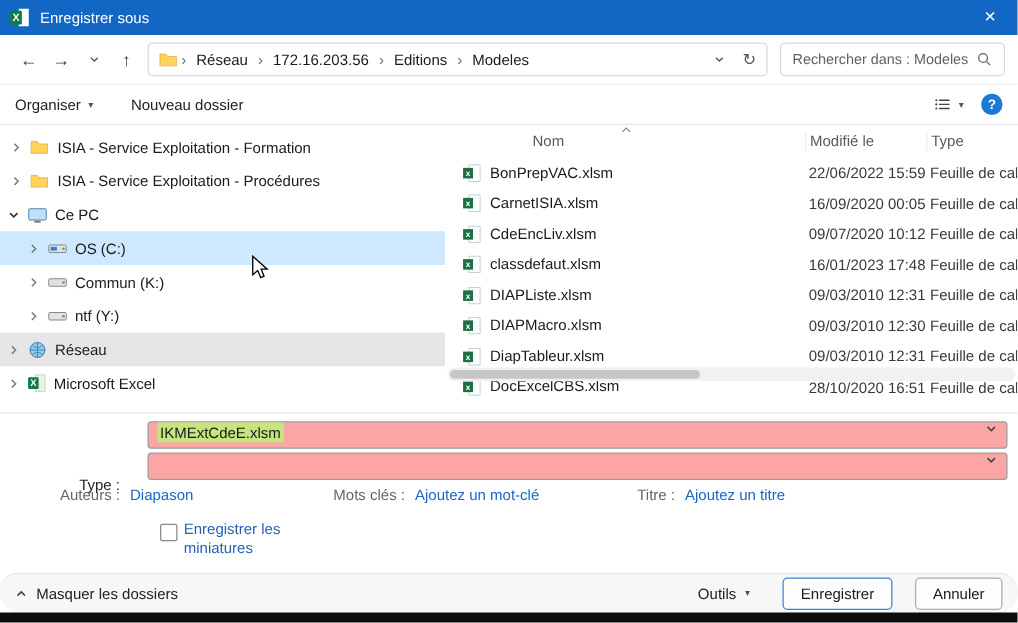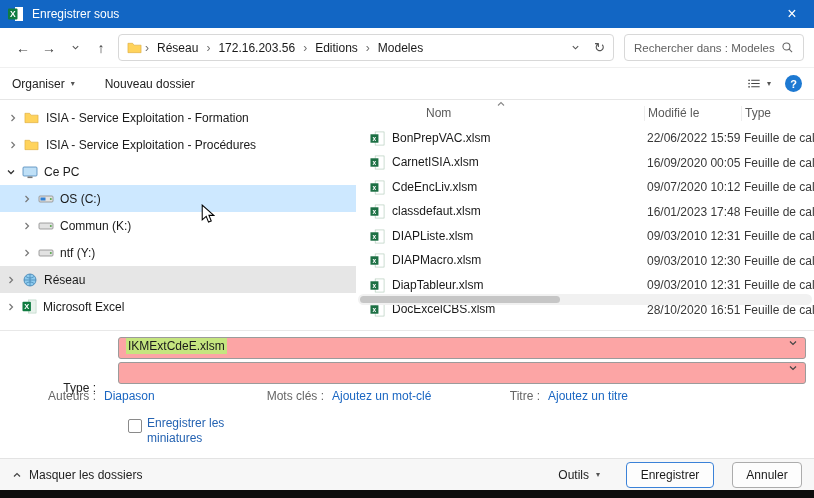--- a/index.html
+++ b/index.html
@@ -68,21 +68,21 @@
   .combo{position:absolute;left:118px;right:8px;height:22px;border:1px solid #9b9b9b;border-radius:3px;
     display:flex;align-items:flex-start;padding:0 7px;box-sizing:border-box;background:#fca5a5;}
   .hl{background:#c5e57f;padding:1px 2px;}
   .combo .cchev{margin-left:auto;width:10px;height:10px;display:flex;}
   .plabel{position:absolute;color:#666;}
   .pval{position:absolute;color:#1a66c2;}
   .cb{position:absolute;left:128px;top:88px;width:12px;height:12px;border:1px solid #8a8a8a;border-radius:2px;background:#fff;}
   .cb-label{position:absolute;left:147px;top:85px;width:95px;color:#2563b2;line-height:15px;}
   
   .footer{position:absolute;top:458px;left:0;right:0;height:32px;background:#f7f7f7;border-top:1px solid #e3e3e3;
-    display:flex;align-items:center;padding:0 12px;box-sizing:border-box;}
+    display:flex;align-items:center;padding:0 12px;box-sizing:border-box;border-radius:15px;}
   .hidefold{display:flex;align-items:center;gap:7px;color:#222;}
   .tools{margin-left:auto;margin-right:26px;display:flex;align-items:center;gap:7px;color:#222;}
   .btn{height:24px;border-radius:4px;background:#fdfdfd;display:flex;align-items:center;justify-content:center;color:#1a1a1a;}
   .btn-save{width:86px;border:1px solid #3b82d8;margin-right:18px;}
   .btn-cancel{width:68px;border:1px solid #acacac;}
   
   .taskstrip{position:absolute;top:490px;left:0;right:0;height:8px;background:#0d0d0d;}
   .cursor{position:absolute;left:201px;top:204px;pointer-events:none;z-index:50;}
   svg{display:block;}
 </style>

